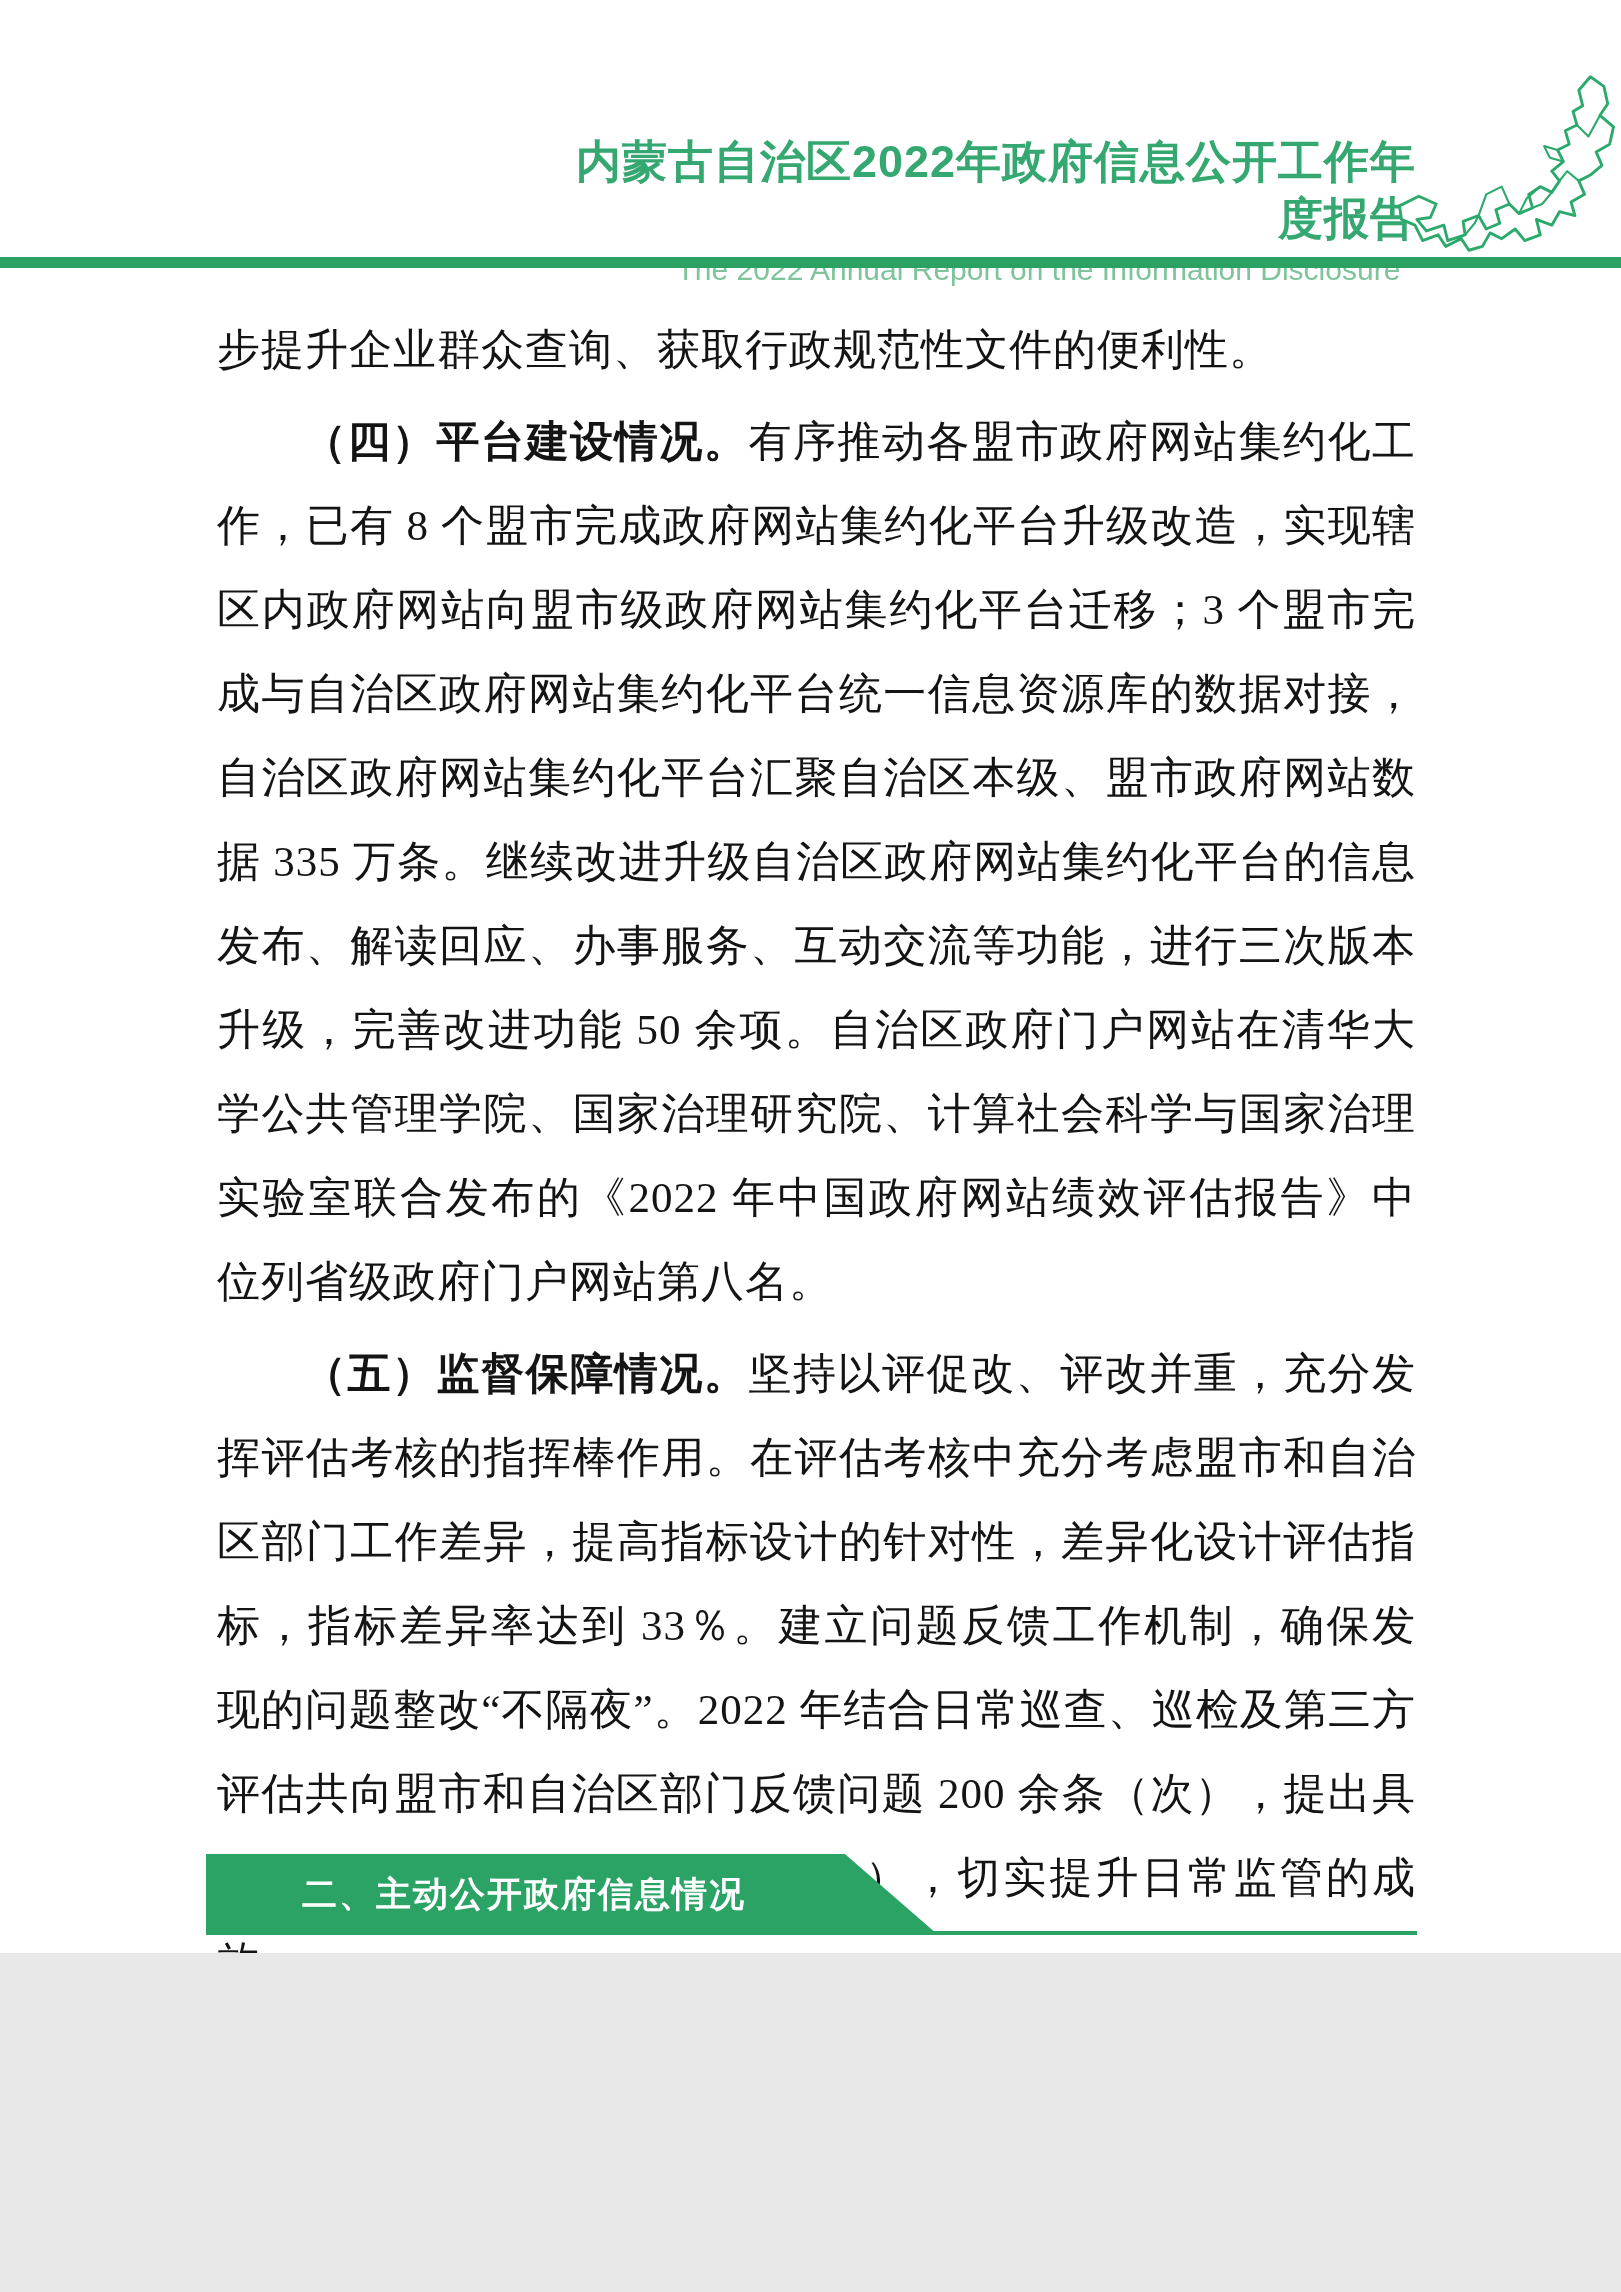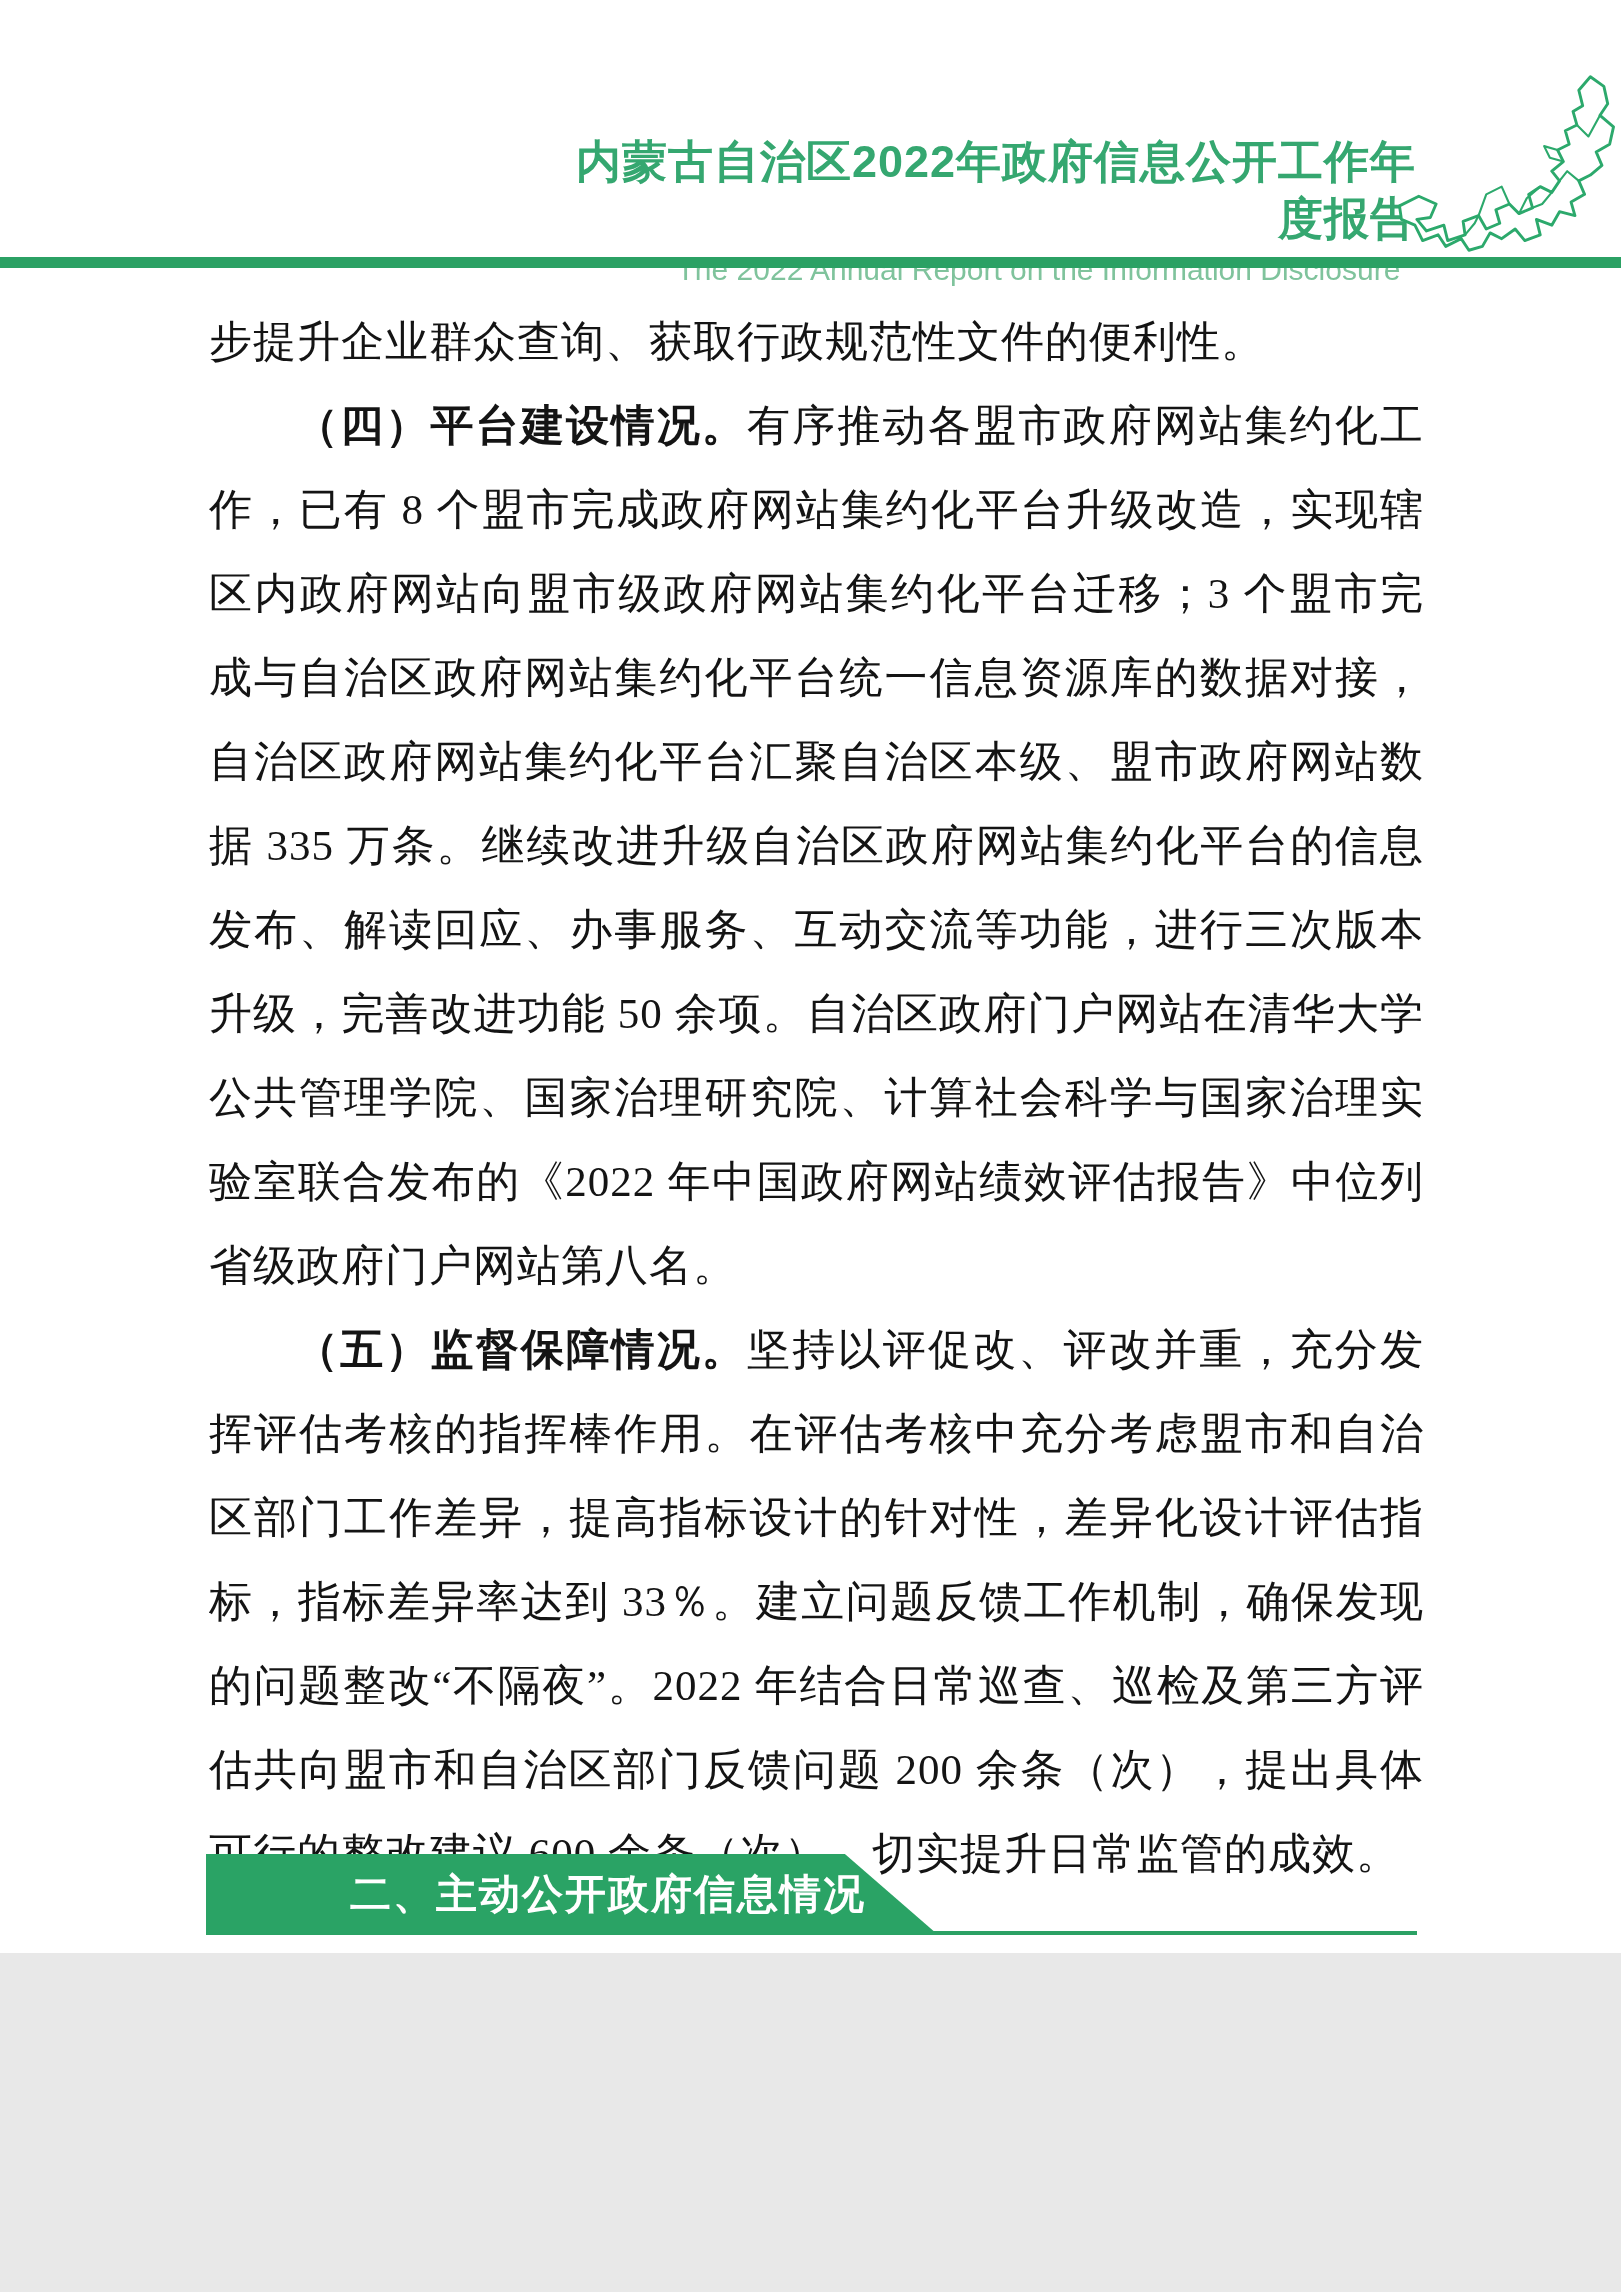--- a/index.html
+++ b/index.html
@@ -29,39 +29,39 @@
     background:#2ba164;
   }
   .map-svg { position:absolute; top:57px; right:-5.9px; width:241px; height:212px; }
 
   
   .body-text {
     position:absolute; left:209px; top:300px; width:1215px;
     font-size:43px; line-height:84px; color:#141414;
     text-align:justify; letter-spacing:1px;
   }
-  .para { margin:0; text-indent:86px; }
+  .para { margin:8px; text-indent:86px; }
   .para.no-indent { text-indent:0; }
   .para b { font-weight:bold; }
 
   
   .banner-underline {
     position:absolute; left:206px; top:1931px; width:1211px; height:3.9px;
     background:#2ba164;
   }
   .banner-shape {
     position:absolute; left:206px; top:1854px; width:731px; height:80px;
     background:#2aa365;
     clip-path:polygon(0 0, 87.4% 0, 100% 100%, 0 100%);
     display:flex; align-items:center;
   }
   .banner-shape span {
     font-family:"Liberation Sans","DejaVu Sans",sans-serif;
-    font-weight:bold; font-size:41px; color:#ffffff;
-    letter-spacing:2px; padding-left:96px; white-space:nowrap;margin-left:48px;
+    font-weight:bold; font-size:35px; color:#ffffff;
+    letter-spacing:2px; padding-left:96px; white-space:nowrap;
   }
 
   
   .page-number {
     position:absolute; left:0; top:2115px; width:1621px;
     text-align:center; font-size:26.5px; color:#333333; z-index:5;
   }
   .footer-wave { position:absolute; left:0; top:2008px; width:1621px; height:284px; z-index:1; }
 </style>
 </head>

